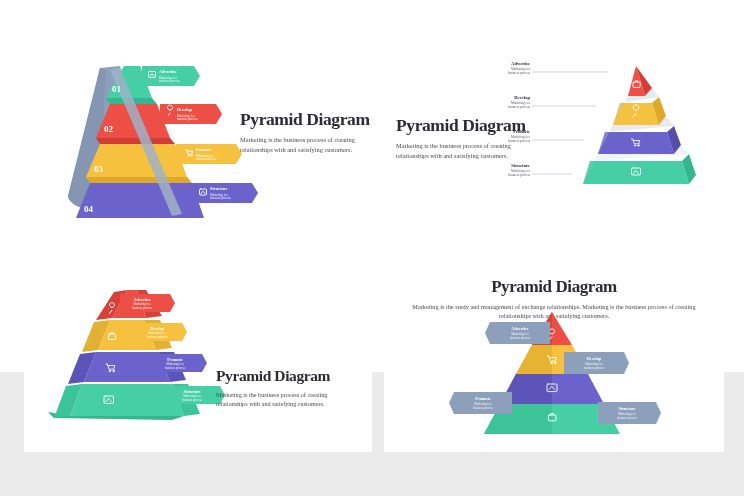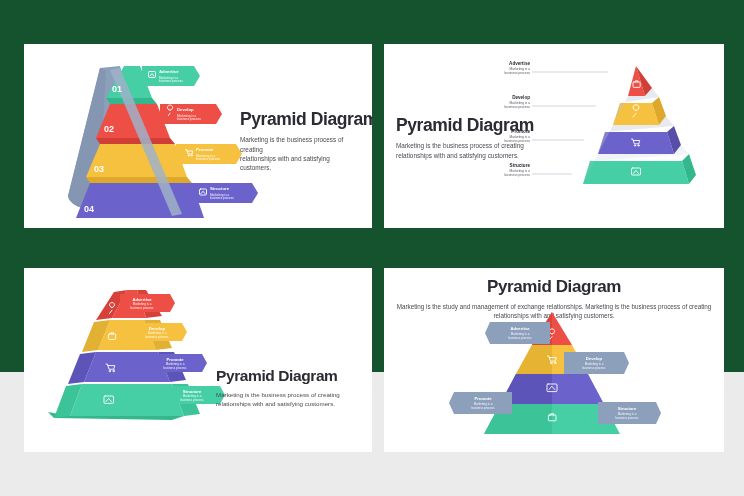--- a/index.html
+++ b/index.html
@@ -6,21 +6,22 @@
   * { margin:0; padding:0; box-sizing:border-box; }
   html,body{
     width:744px; height:496px;
     background:#ebebeb;
     font-family:"Liberation Sans", sans-serif;
     overflow:hidden;
   }
   #canvas{
     position:relative;
     width:744px; height:372px;
-    background:#14532d;
+    background:#ffffff;
+    font-family:Liberation Serif, serif;
   }
 
   .slide{
     position:absolute;
     background:#ffffff;
     overflow:hidden;
   }
   #slide-1{ left:24px;  top:44px;  width:348px; height:184px; }
   #slide-2{ left:384px; top:44px;  width:340px; height:184px; }
   #slide-3{ left:24px;  top:268px; width:348px; height:184px; }

